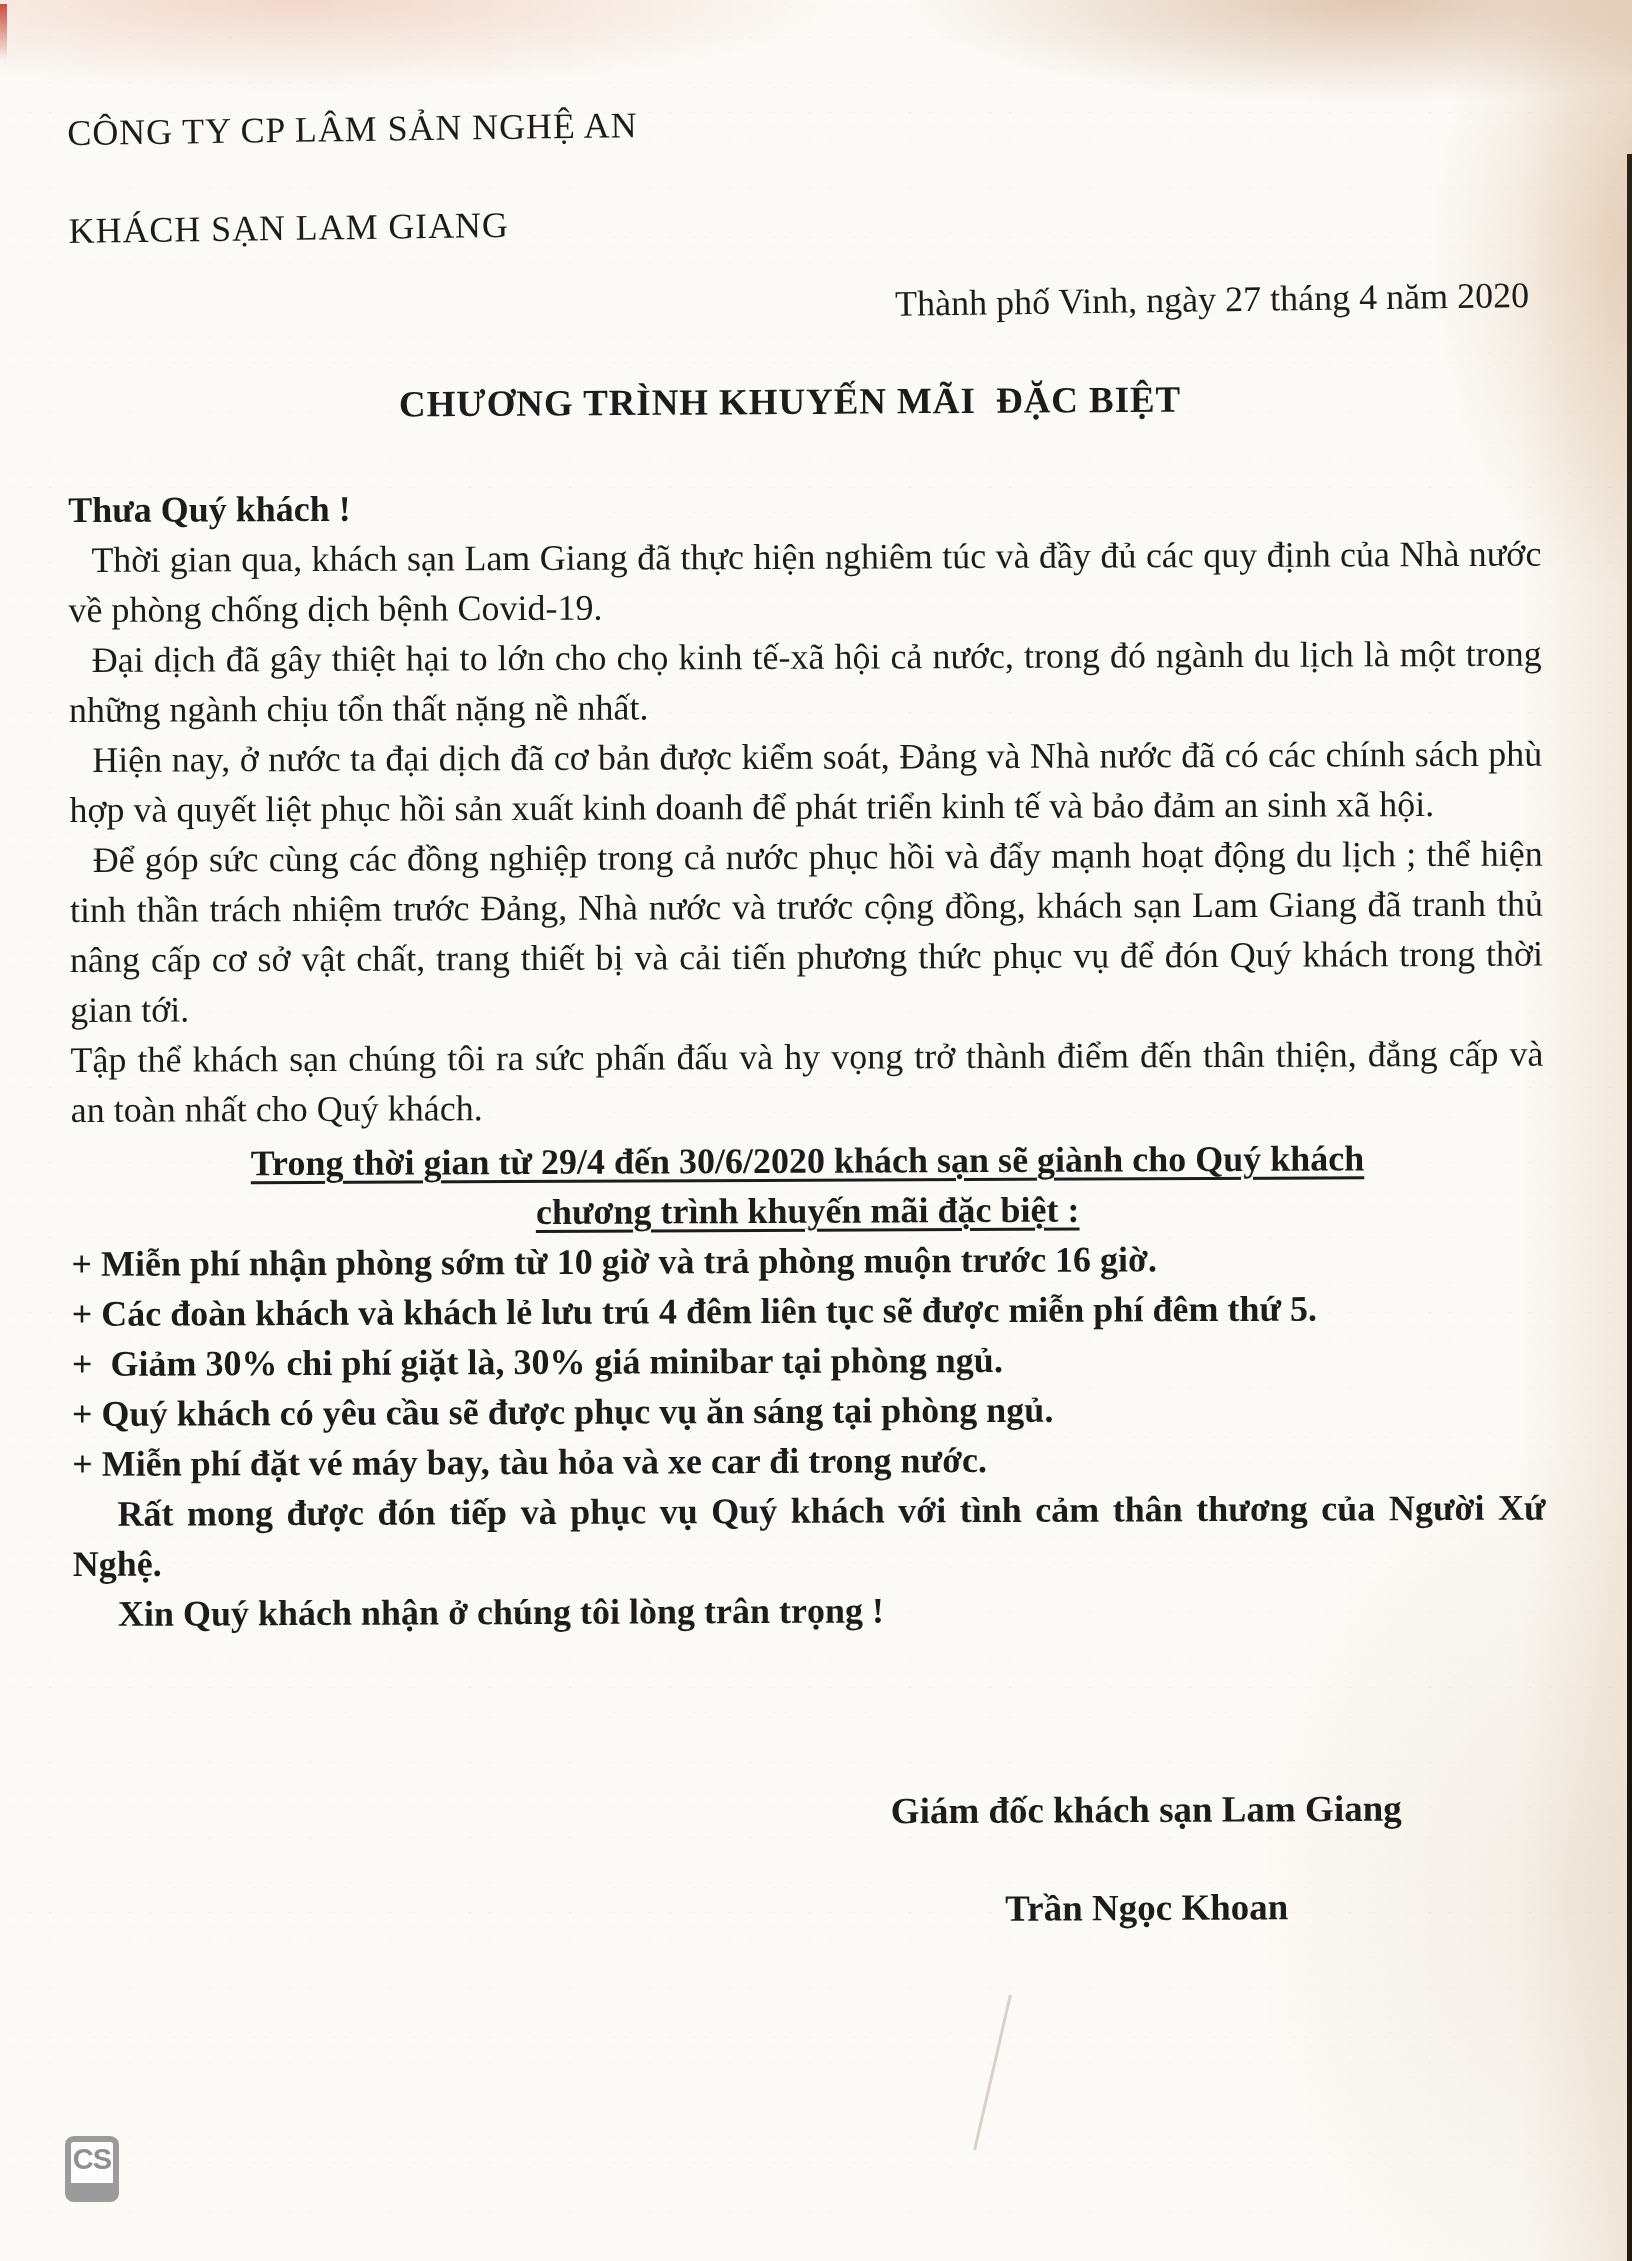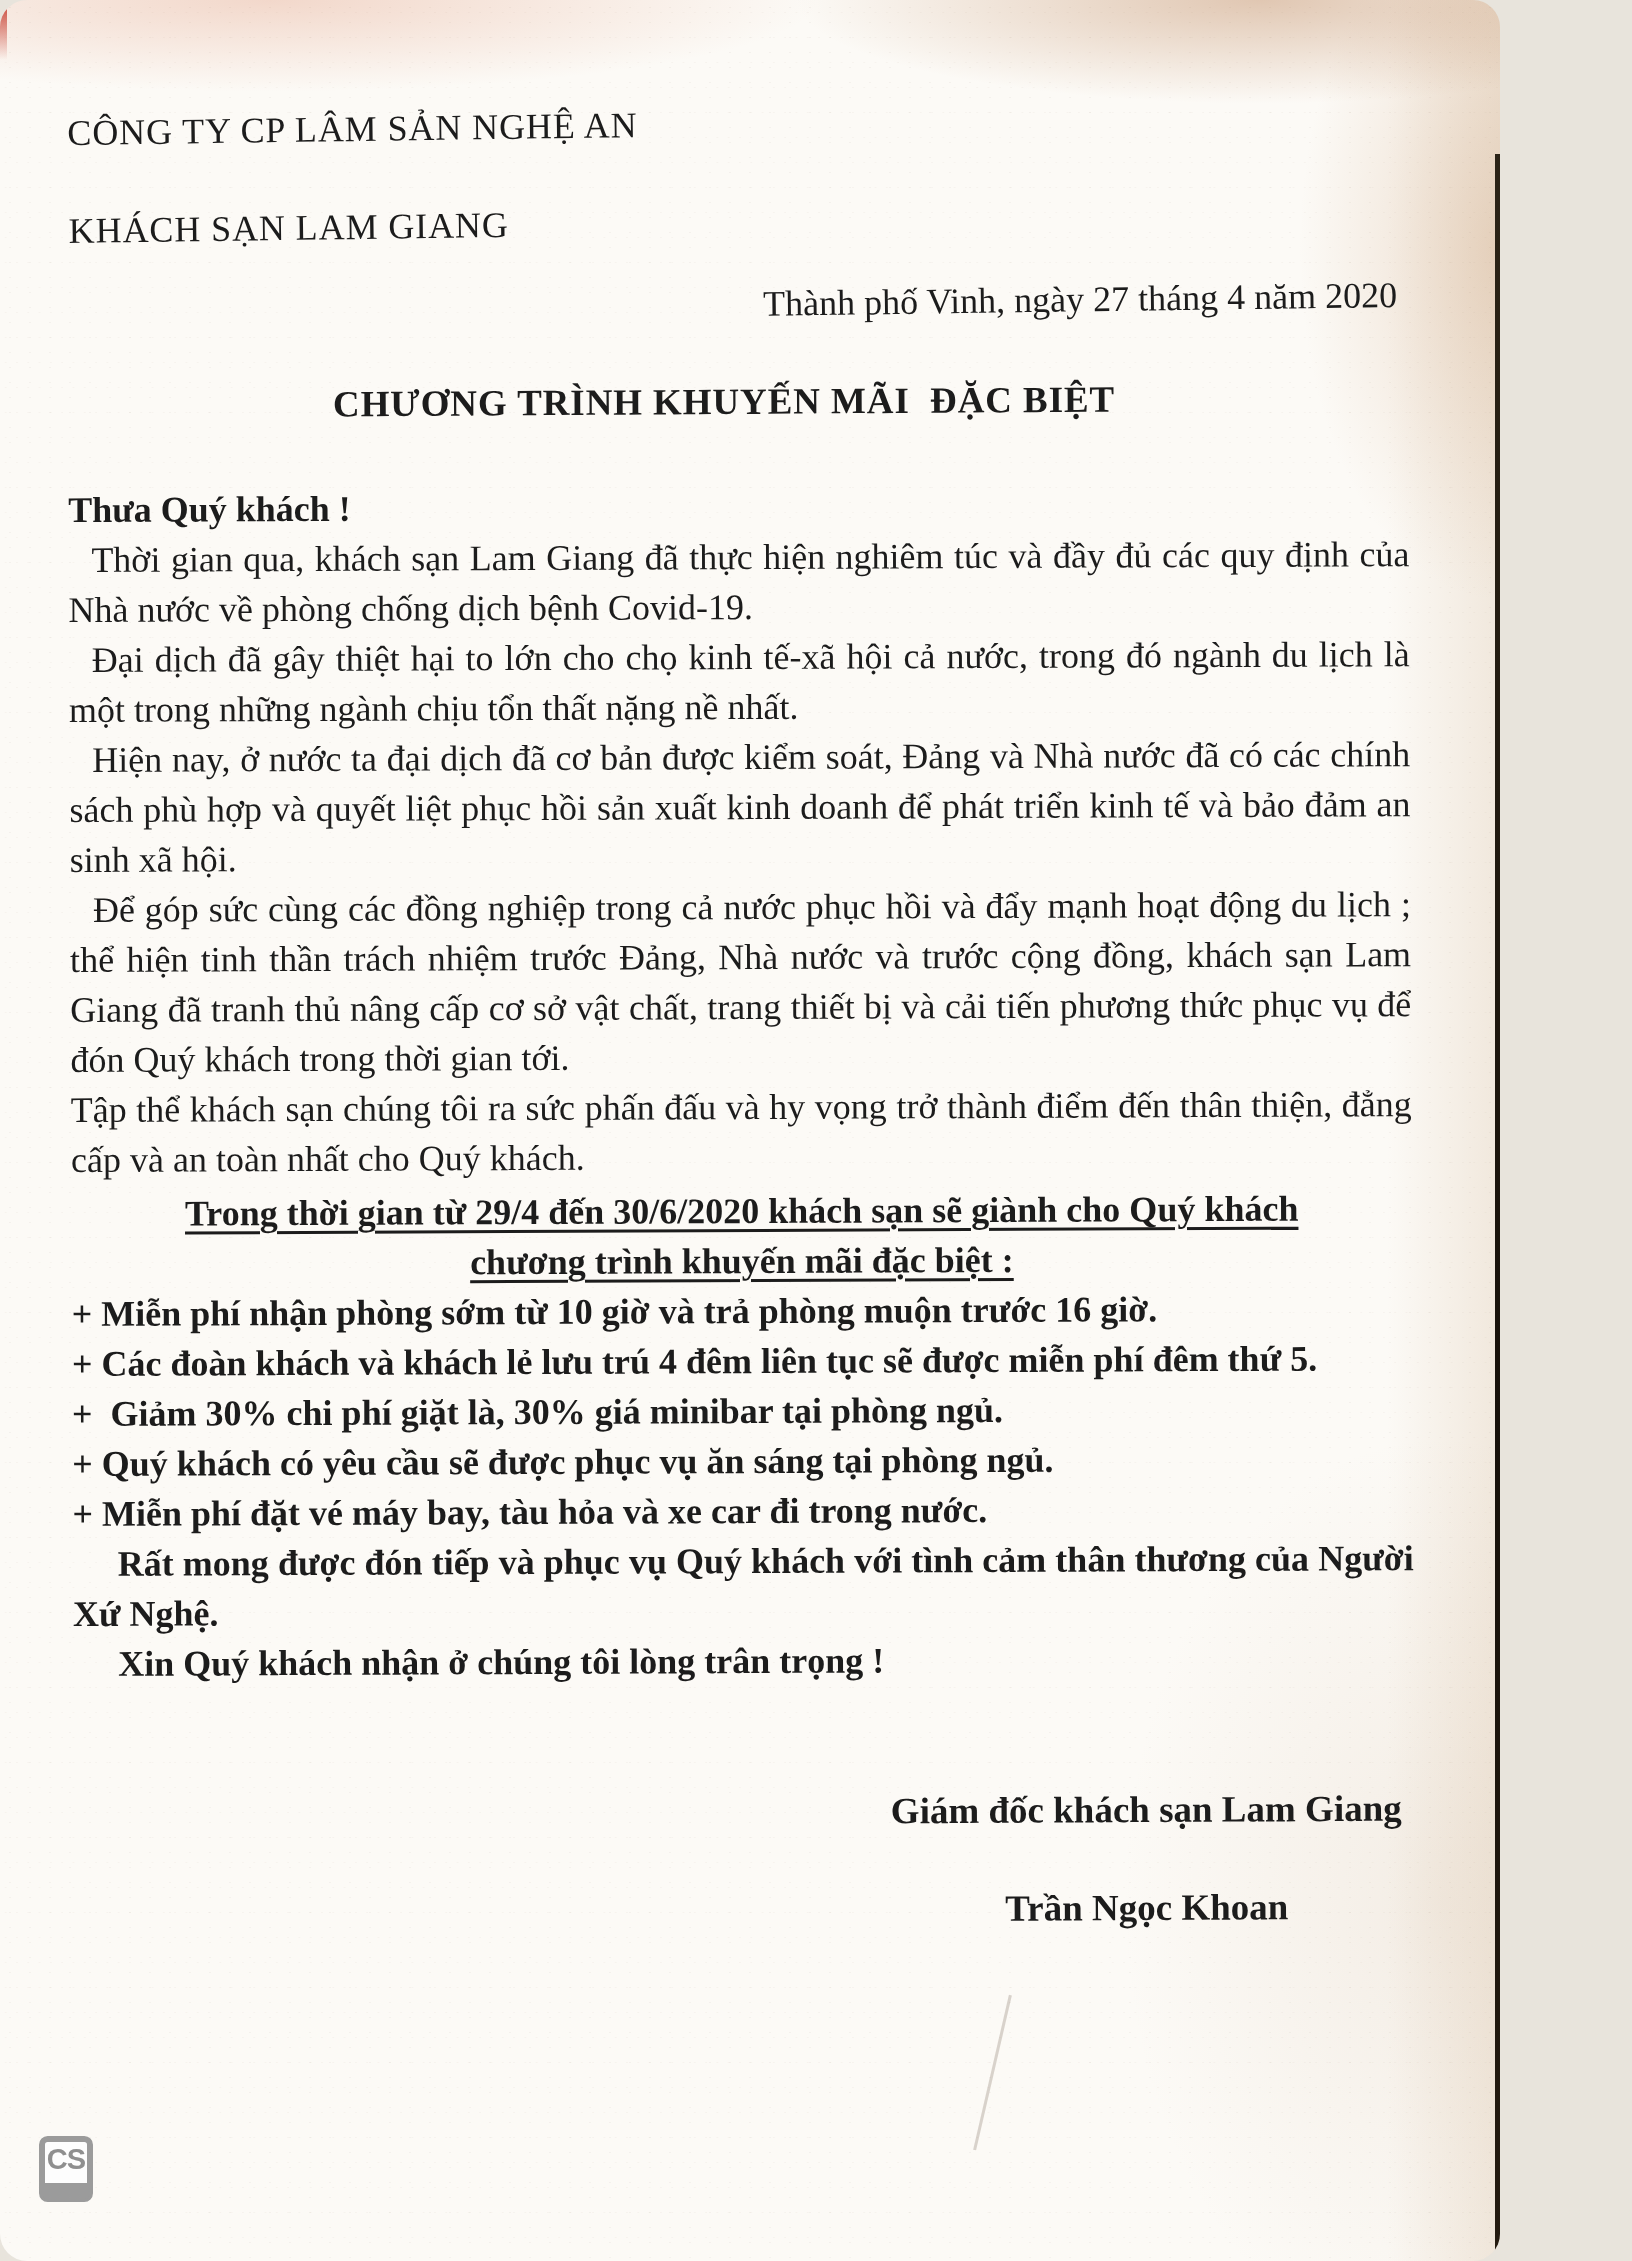--- a/index.html
+++ b/index.html
@@ -1,29 +1,28 @@
 <!DOCTYPE html>
 <html style="font-size:14px"><head>
 <meta charset="utf-8">
 <style>
   html,body{margin:0;padding:0;background:#e8e4dc;}
   .page{
     position:relative;
-    width:1500px;height:2261px;
+    width:1632px;height:2261px;
     overflow:hidden;
     font-family:"Liberation Serif","DejaVu Serif",serif;
     color:#1c1c1c;
     background:
       radial-gradient(ellipse 785px 131px at 18% 0%, rgba(224,152,122,0.35), transparent 70%),
       radial-gradient(ellipse 663px 148px at 84% 0%, rgba(186,128,84,0.42), transparent 70%),
       radial-gradient(ellipse 279px 489px at 100% 11%, rgba(203,158,118,0.34), transparent 72%),
       linear-gradient(270deg, rgba(206,176,142,0.25), transparent 113px),
       radial-gradient(ellipse 454px 663px at 96% 84%, rgba(198,168,138,0.16), transparent 70%),
       #fcfaf6;
-    border-radius: 27px;
   }
   .tex{
     position:absolute;inset:0;pointer-events:none;
     background-image:
       radial-gradient(circle, rgba(122,92,70,0.06) 0 1px, transparent 1.1px),
       radial-gradient(circle, rgba(122,92,70,0.045) 0 0.9px, transparent 1px);
     background-size:20px 15px, 11.3px 25px;
   }
   .edge-red{position:absolute;left:0;top:3.5px;width:7px;height:56px;
     background:linear-gradient(180deg, rgba(196,52,38,0.85), rgba(196,52,38,0));}
@@ -46,21 +45,21 @@
   .salutation{font-weight:700;}
   .indent{text-indent:23px;}
   .indent2{text-indent:45px;}
   .promo-head{font-weight:700;text-align:center;margin-top:4.4px;}
   .promo-head .u{text-decoration:underline;text-decoration-thickness:2.6px;text-underline-offset:6.1px;}
   .offer{font-weight:700;white-space:pre-wrap;}
   .closing{font-weight:700;}
   .sig{position:absolute;left:836px;top:1788px;width:621px;text-align:center;
     font-weight:700;font-size:37px;transform:rotate(-0.3deg);}
   .sig-name{margin-top:55px;}
-  .watermark{position:absolute;left:39px;bottom:59px;display:flex;align-items:center;gap:26px;
+  .watermark{position:absolute;left:65px;bottom:59px;display:flex;align-items:center;gap:26px;
     font-family:"Liberation Sans","DejaVu Sans",sans-serif;}
   .cs-icon{width:42px;height:54px;border:6.1px solid #9b9b9b;border-radius:8.7px;background:#fdfdfd;
     position:relative;display:flex;align-items:flex-start;justify-content:center;}
   .cs-icon span{font-weight:700;font-size:29px;color:#8f8f8f;line-height:35px;letter-spacing:-0.9px;}
   .cs-icon::after{content:"";position:absolute;left:-1.7px;right:-1.7px;bottom:-2.6px;height:15.7px;
     background:#9b9b9b;border-radius:0 0 4.4px 4.4px;}
   .wm-text{font-size:48px;color:#a5a5a5;letter-spacing:0.4px;}
 </style>
 </head>
 <body>

